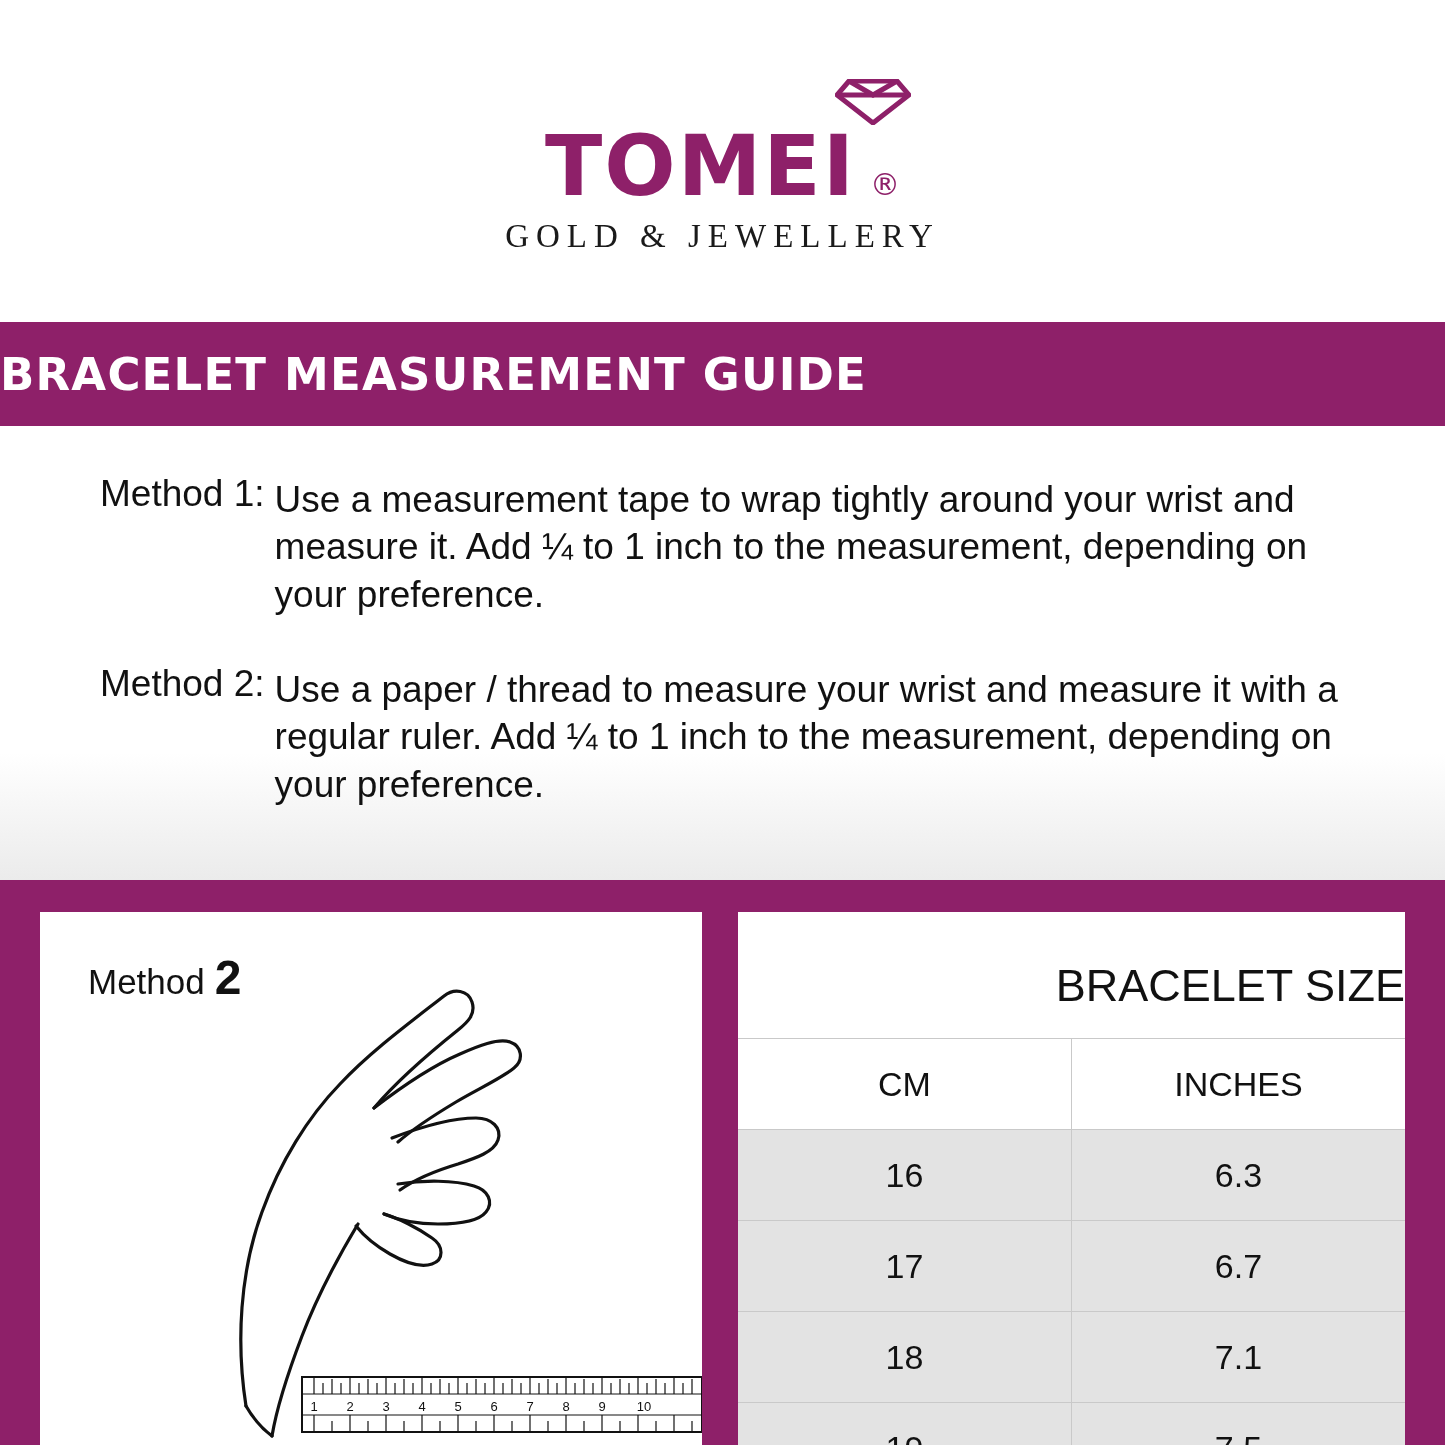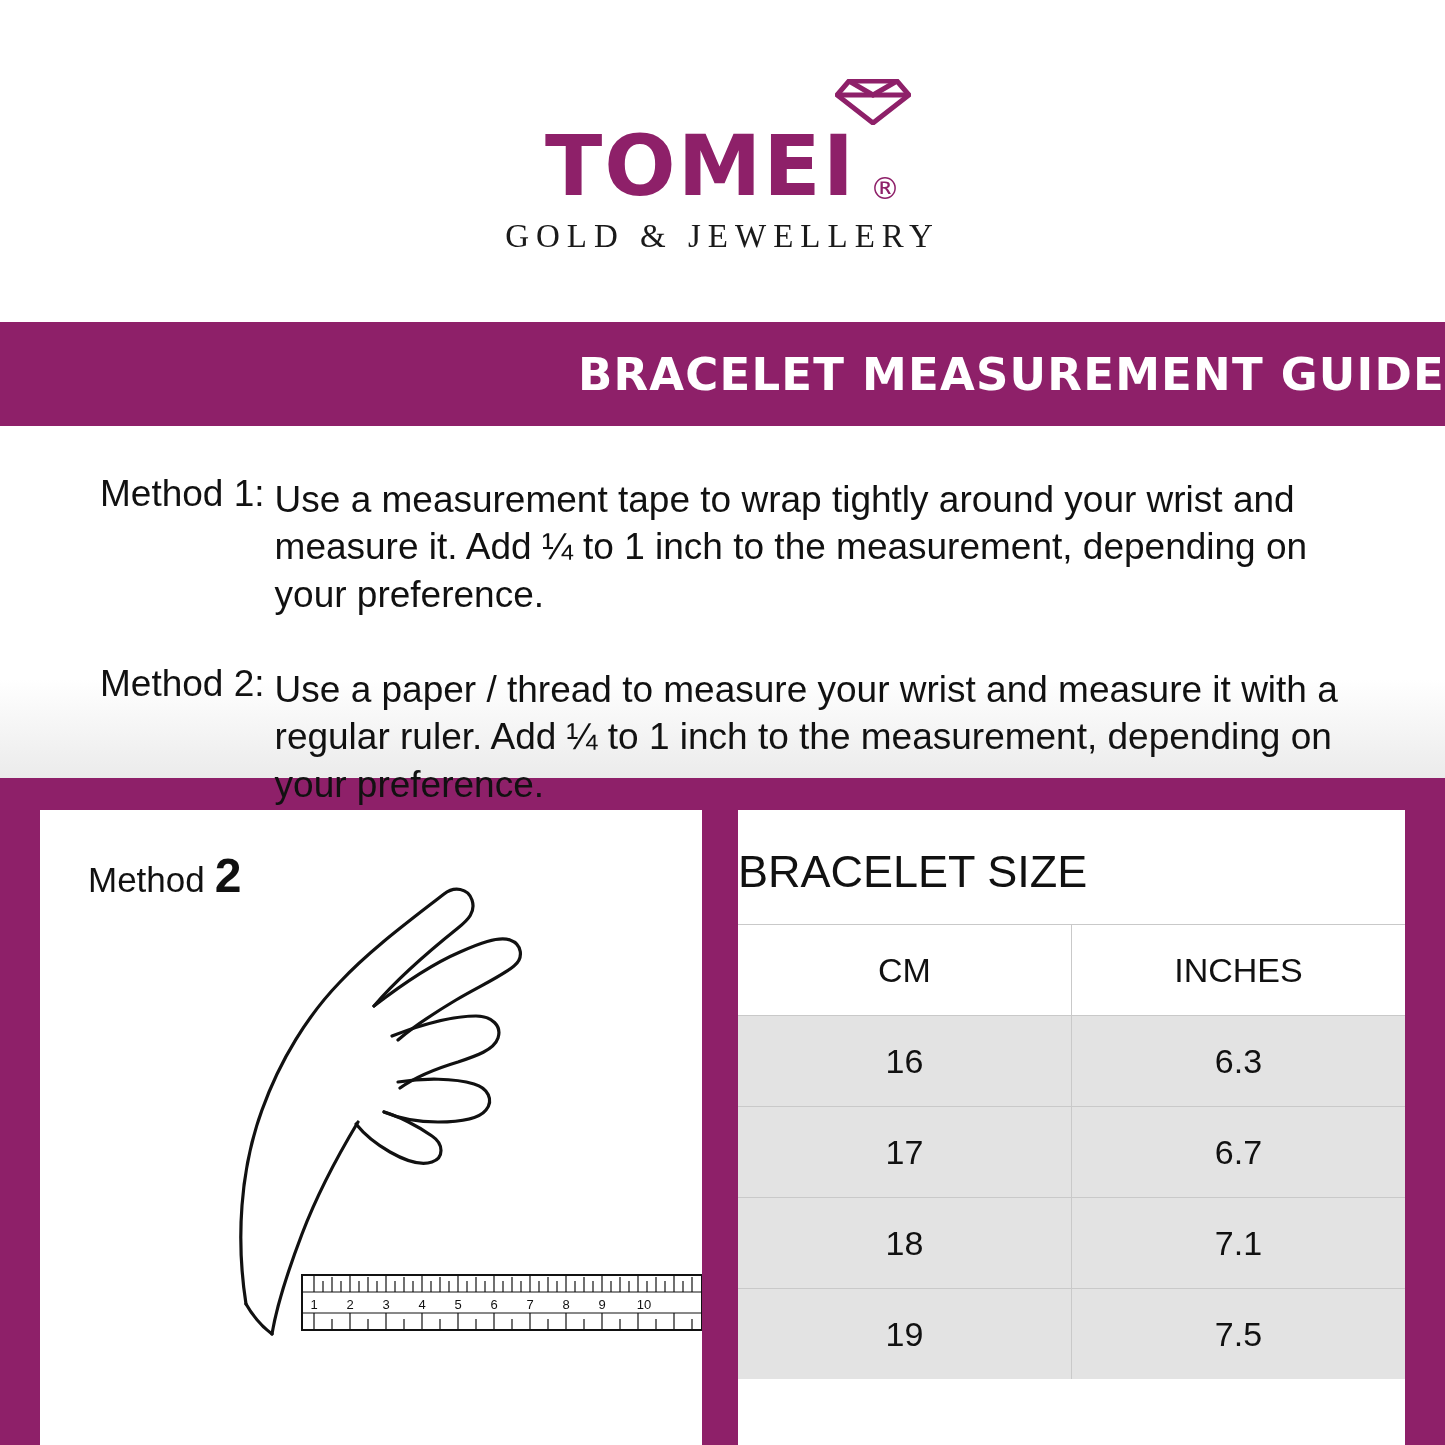--- a/index.html
+++ b/index.html
@@ -27,21 +27,21 @@
     box-sizing: border-box;
   }
   .logo-diamond {
     width: 76px;
     height: 46px;
     margin-bottom: 2px;
     margin-left: 300px;
   }
   .logo-wordmark {
     display: flex;
-    align-items: flex-end;
+    align-items: flex-start;
     justify-content: center;
   }
   .logo-text {
     font-family: "DejaVu Sans", sans-serif;
     font-weight: bold;
     font-size: 84px;
     letter-spacing: 2px;
     color: #8e2069;
     line-height: 0.95;
   }
@@ -60,37 +60,37 @@
     font-weight: normal;
     margin-top: 12px;
   }
 
   
   .title-band {
     background: #8e2069;
     height: 104px;
     display: flex;
     align-items: center;
-    justify-content: flex-end;
+    justify-content: flex-start;
   }
   .title-band h1 {
     margin: 0;
     color: #ffffff;
     font-size: 45px;
     font-weight: bold;
     letter-spacing: 1.2px;
     font-family: "DejaVu Sans", sans-serif;
   }
 
   
   .methods {
     background: linear-gradient(to bottom, #ffffff 0%, #ffffff 72%, #ebebeb 100%);
     padding: 44px 70px 40px 100px;
     box-sizing: border-box;
-    height: 352px;
+    height: 454px;
   }
   .method-row {
     display: flex;
     align-items: flex-start;
     margin-bottom: 42px;
   }
   .method-label {
     font-size: 37px;
     color: #111111;
     white-space: nowrap;
@@ -143,24 +143,24 @@
     height: 549px;
   }
 
   
   .table-card {
     flex: 1;
     display: flex;
     flex-direction: column;
   }
   .table-title {
-    text-align: left;
+    text-align: right;
     font-size: 45px;
     color: #111111;
-    padding: 36px 0 26px 0;
+    padding: 48px 0 26px 0;
     font-family: "Liberation Sans", sans-serif;
   }
   table.size-table {
     width: 100%;
     border-collapse: collapse;
     table-layout: fixed;
   }
   table.size-table th,
   table.size-table td {
     border-top: 1px solid #c9c9c9;

